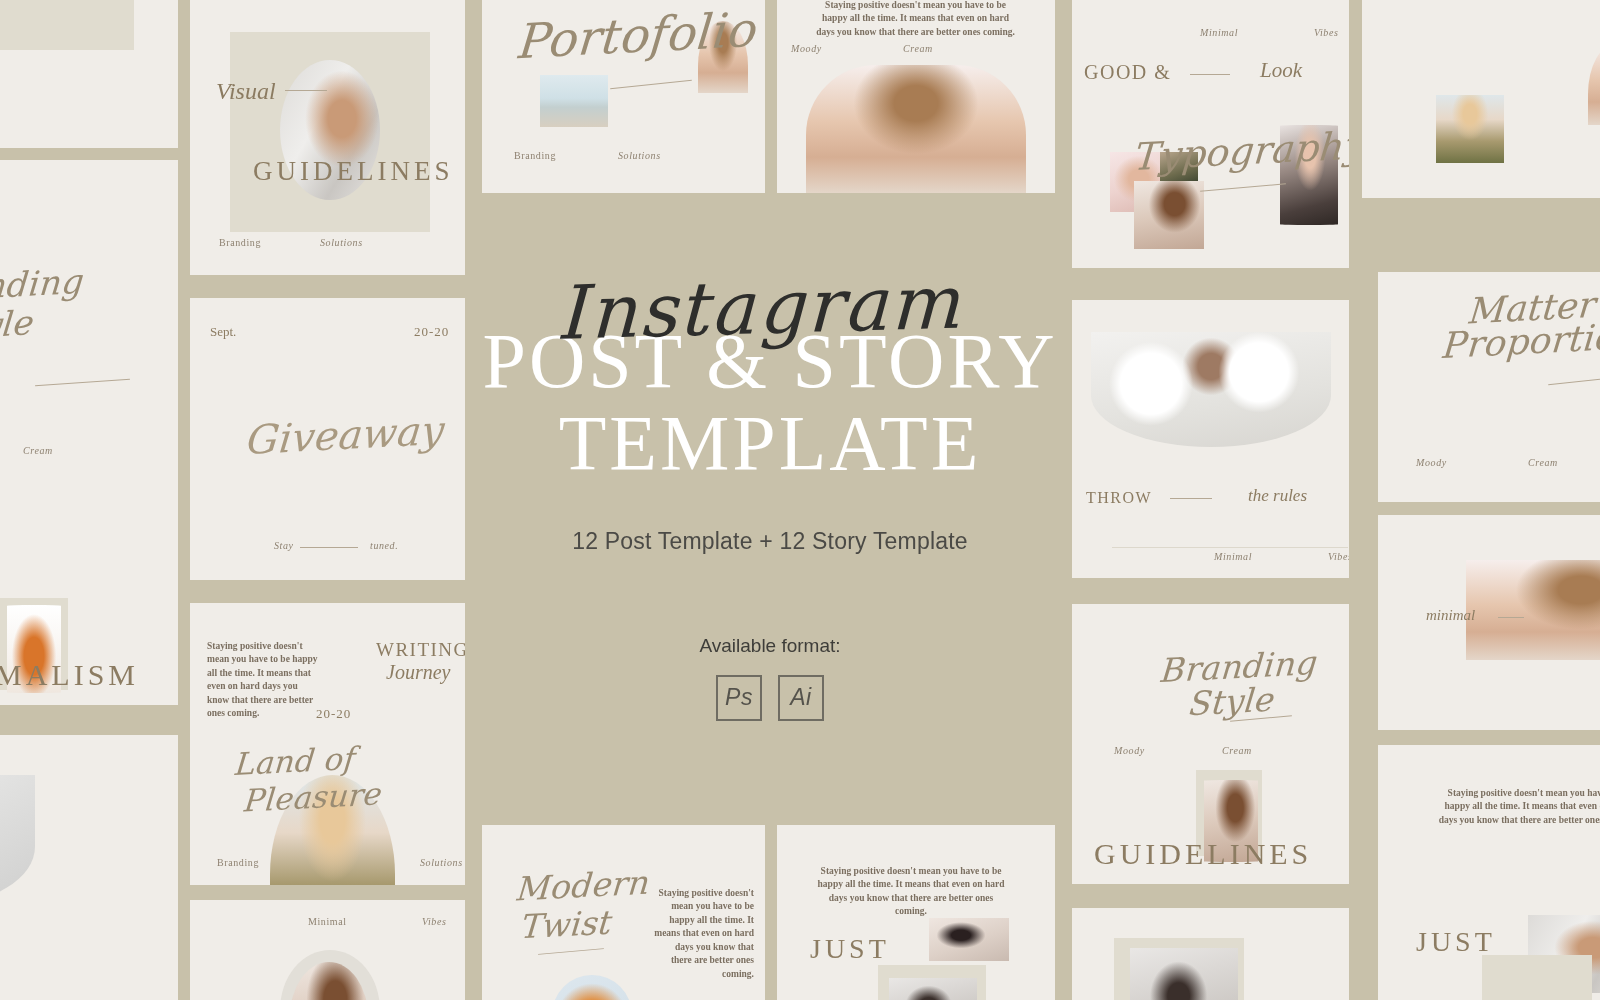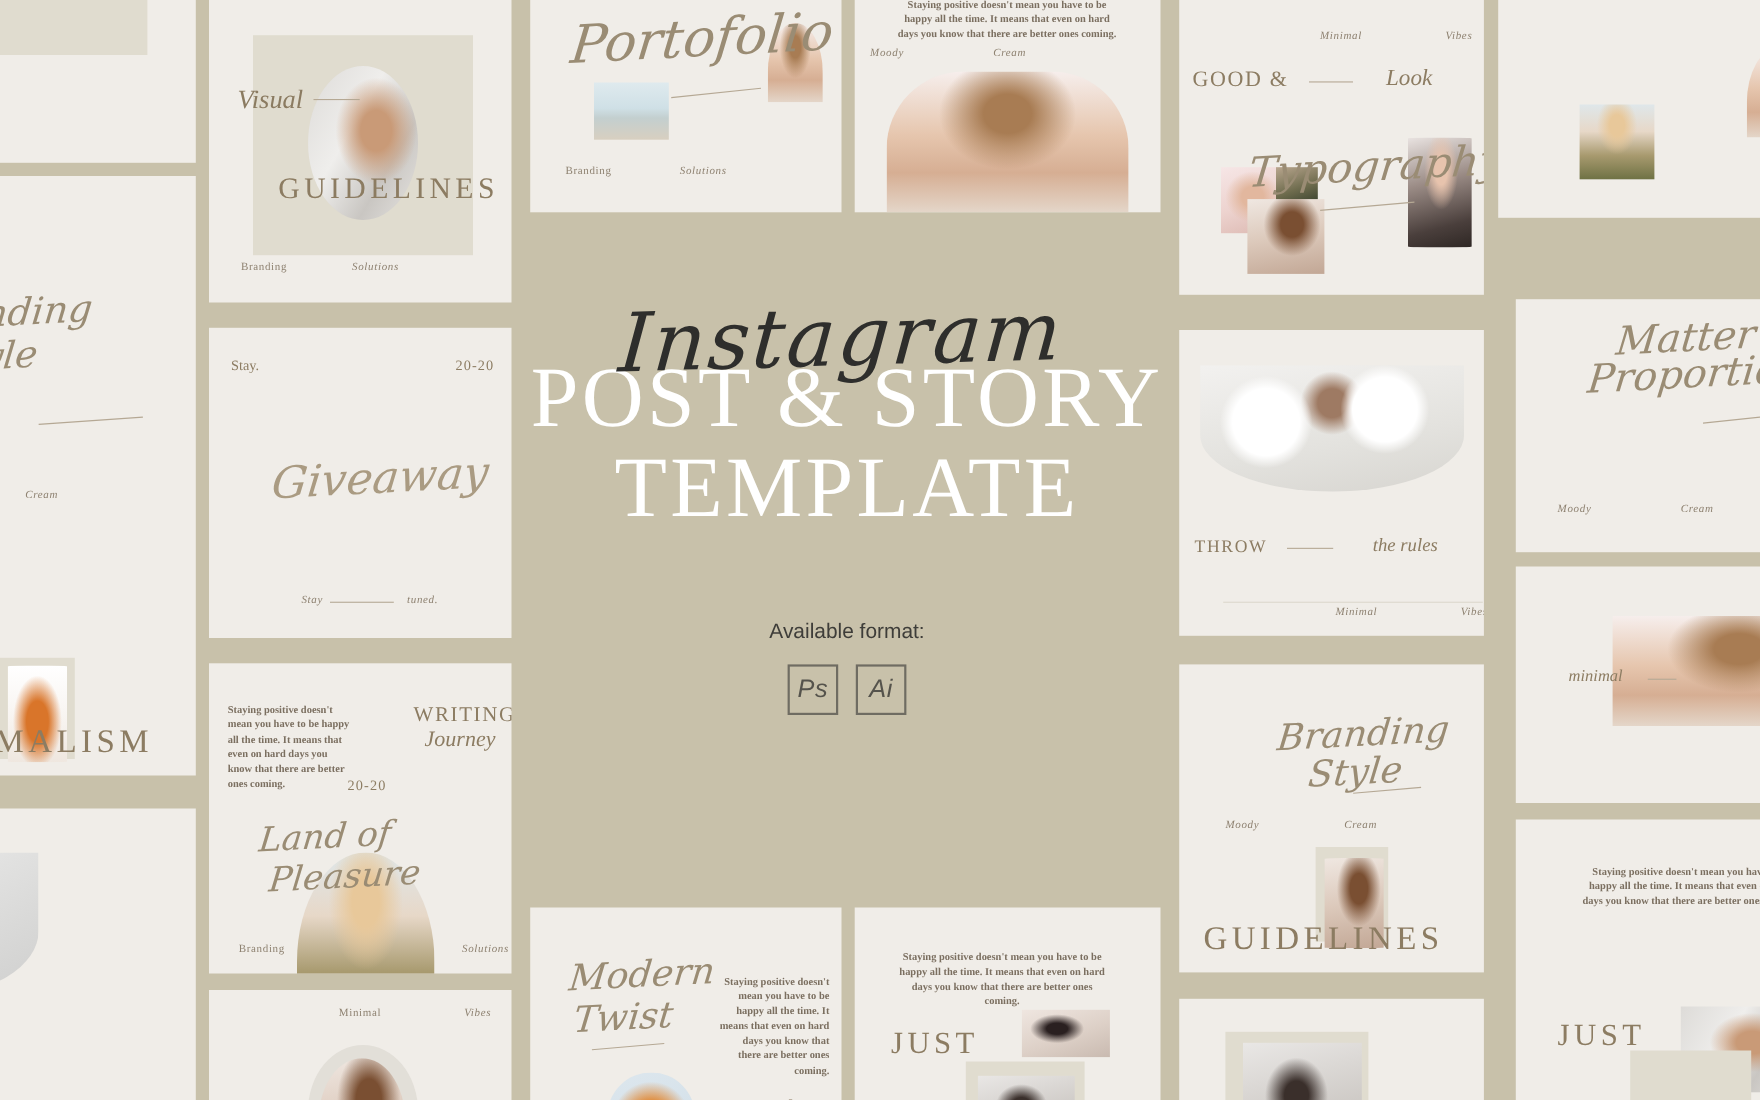--- a/index.html
+++ b/index.html
@@ -241,21 +241,21 @@
     <div class="beige-block" style="left:40px; top:42px; width:200px; height:200px;"></div>
     <div class="photo p-mirror oval" style="left:90px; top:70px; width:100px; height:140px;"></div>
     <div class="serif-sm" style="left:26px; top:88px; font-size:24px; font-style:italic; color:#8b7b61;">Visual</div>
     <div class="rule" style="left:95px; top:100px; width:42px;"></div>
     <div class="serif-big" style="left:63px; top:166px; font-size:27px;">GUIDELINES</div>
     <div class="cap" style="left:29px; top:247px;">Branding</div>
     <div class="cap it" style="left:130px; top:247px;">Solutions</div>
   </div>
 
   <div class="card" style="left:190px; top:298px; width:275px; height:282px;">
-    <div class="serif-sm" style="left:20px; top:26px; font-size:13px;">Stay.</div>
+    <div class="serif-sm" style="left:20px; top:26px; font-size:13px;">Sept.</div>
     <div class="serif-sm" style="left:224px; top:26px; font-size:13px; letter-spacing:1px;">20-20</div>
     <div class="photo p-sunset" style="left:80px; top:62px; width:118px; height:172px;"></div>
     <div class="script" style="left:58px; top:118px; font-size:40px; color:#a49479; opacity:.92;">Giveaway</div>
     <div class="cap it" style="left:84px; top:242px;">Stay</div>
     <div class="rule" style="left:110px; top:249px; width:58px;"></div>
     <div class="cap it" style="left:180px; top:242px;">tuned.</div>
   </div>
 
   <div class="card" style="left:190px; top:603px; width:275px; height:282px;">
     <div class="body-txt" style="left:17px; top:37px; width:113px;">Staying positive doesn't mean you have to be happy all the time. It means that even on hard days you know that there are better ones coming.</div>
@@ -378,18 +378,19 @@
   </div>
 
 </div>
 
 <div class="hero">
   <div class="hero-script">Instagram</div>
   <div class="hero-title">
     <div>POST &amp; STORY</div>
     <div>TEMPLATE</div>
   </div>
+  <div class="hero-sub">12 Post Template + 12 Story Template</div>
   <div class="hero-format-label">Available format:</div>
   <div class="format-row">
     <div class="format-badge">Ps</div>
     <div class="format-badge">Ai</div>
   </div>
 </div>
 
 </body></html>

